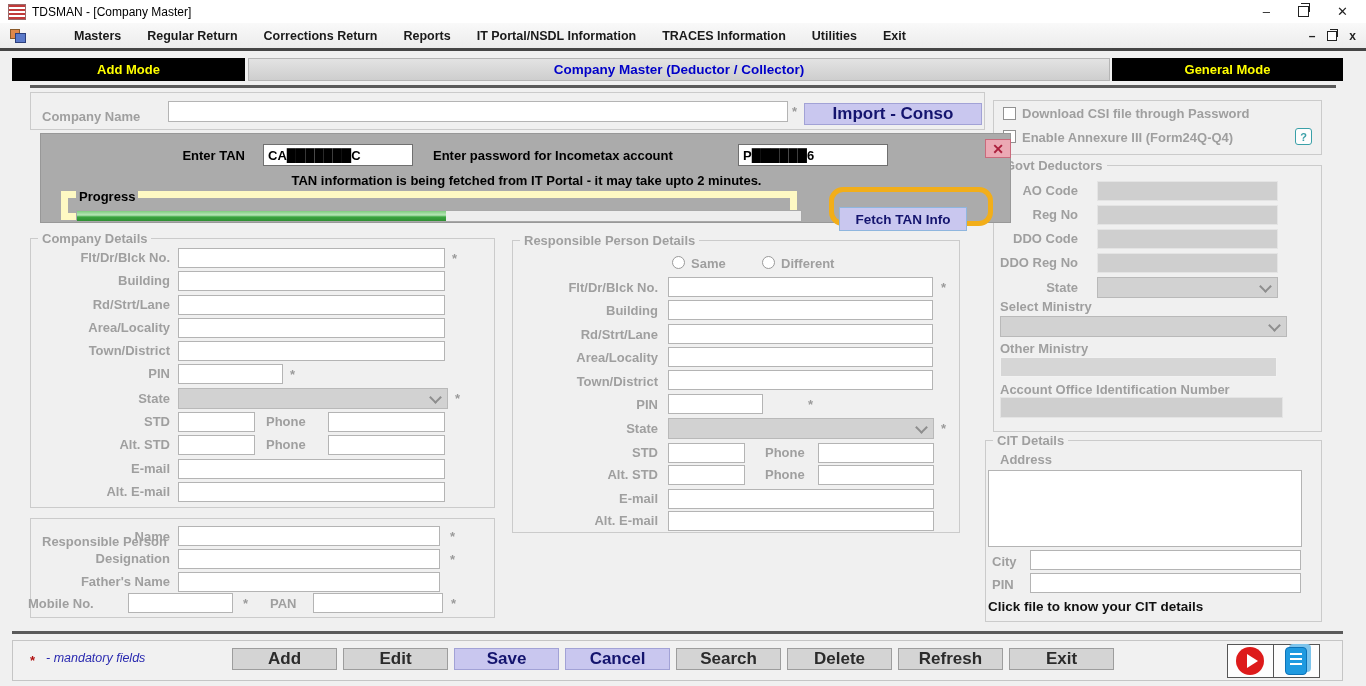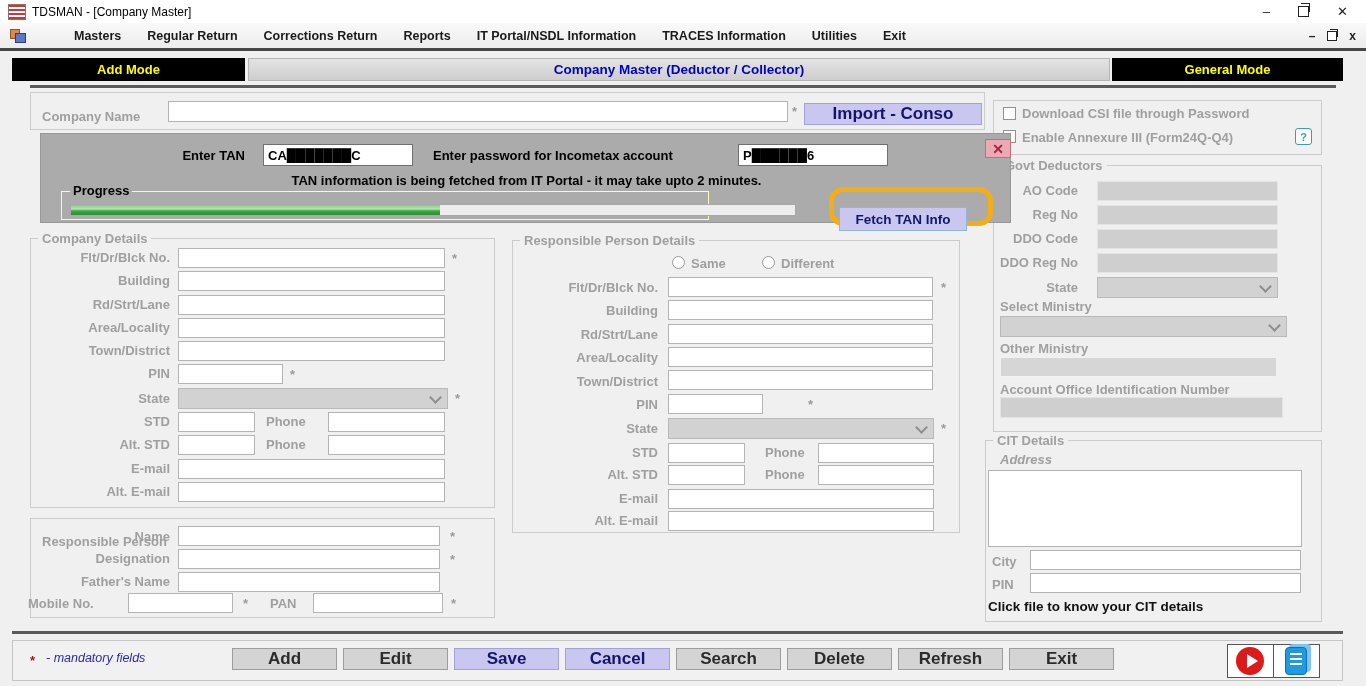--- a/index.html
+++ b/index.html
@@ -46,21 +46,21 @@
   .cb{position:absolute;width:13px;height:13px;background:#ffffff;border:1px solid #919191;box-sizing:border-box;}
   .radio{position:absolute;width:13px;height:13px;background:#ffffff;border:1px solid #9a9a9a;border-radius:50%;box-sizing:border-box;}
   .btn{position:absolute;display:flex;align-items:center;justify-content:center;font-size:17px;font-weight:bold;background:#d4d4d4;border:1px solid #9d9d9d;color:#2b2b2b;box-sizing:border-box;}
   .btn.accent{background:#c9c7ef;color:#14146e;border:1px solid #a2a2d6;}
 
   
   #dialog{position:absolute;left:40px;top:133px;width:971px;height:90px;background:#ababab;border:1px solid #989898;box-sizing:border-box;z-index:20;}
   .dlbl{position:absolute;color:#000;font-weight:bold;font-size:13px;white-space:nowrap;}
   .dinp{position:absolute;background:#fff;border:1px solid #707070;font-weight:bold;font-size:13px;color:#000;padding:0 4px;font-family:inherit;box-sizing:border-box;}
   #dialog-close{position:absolute;left:944px;top:5px;width:26px;height:19px;background:#eba9b4;border:1px solid #c96a7c;color:#ab1f3c;font-weight:bold;display:flex;align-items:center;justify-content:center;font-size:14px;box-sizing:border-box;}
-  #progress-group{position:absolute;left:20px;top:57px;width:648px;height:29px;border:1px solid #fef9c3;box-sizing:border-box;}
+  #progress-group{position:absolute;left:20px;top:57px;width:736px;height:29px;border:7px solid #fef9c3;box-sizing:border-box;}
   #progress-label{position:absolute;left:8px;top:-9px;background:#ababab;padding:0 3px;color:#000;font-weight:bold;font-size:13px;}
   #progress-track{position:absolute;left:8px;top:12px;width:726px;height:12px;background:#ededed;border:1px solid #a8a8a8;box-sizing:border-box;}
   #progress-fill{height:100%;background:linear-gradient(180deg,#7fcc7f 0%,#b7e6b7 40%,#3aa53f 60%,#2f8f33 100%);}
   #fetch-ring{position:absolute;left:788px;top:53px;width:164px;height:39px;border:5px solid #f2ae19;border-radius:14px;box-sizing:border-box;}
   #fetch-btn{position:absolute;left:798px;top:61px;width:128px;height:24px;background:#c9c7ef;border:1px solid #8fb6de;color:#14146e;font-weight:bold;font-size:13.5px;display:flex;align-items:center;justify-content:center;box-sizing:border-box;margin-top:12px;}
 
   
   #footer-sep{position:absolute;left:12px;top:631px;width:1331px;height:3px;background:#5a5a5a;}
   #footer{position:absolute;left:12px;top:640px;width:1331px;height:41px;background:#f1f1f1;border:1px solid #c5c5c5;box-sizing:border-box;}
   #mand-ast{position:absolute;left:30px;top:653px;color:#b01010;font-weight:bold;font-size:13px;}
@@ -147,21 +147,21 @@
   <div class="combo" style="left:1000px;top:316px;width:287px;height:21px;">
       <span class="chev"></span>
     </div>
   <span class="lbl" style="left:1000px;top:341px;">Other Ministry</span>
   <div class="inp-dis" style="left:1000px;top:357px;width:277px;height:20px;background:#d6d6d6;border-color:#f2f2f2;"></div>
   <span class="lbl" style="left:1000px;top:382px;">Account Office Identification Number</span>
   <div class="inp-dis" style="left:1000px;top:397px;width:283px;height:21px;"></div>
 
   <div class="grp" style="left:985px;top:440px;width:337px;height:182px;"></div>
   <span class="legend" style="left:993px;top:433px;">CIT Details</span>
-  <span class="lbl" style="left:1000px;top:452px;font-style:italic;">Address</span>
+  <span class="lbl" style="left:1000px;top:452px;">Address</span>
   <textarea class="inp" style="left: 988px; top: 470px; width: 314px; height: 77px; resize: none;"></textarea>
   <span class="lbl" style="left:992px;top:554px;">City</span>
   <input class="inp" style="left: 1030px; top: 550px; width: 271px; height: 20px;">
   <span class="lbl" style="left:992px;top:577px;">PIN</span>
   <input class="inp" style="left: 1030px; top: 573px; width: 271px; height: 20px;">
   <span class="link-strong" style="left:988px;top:599px;">Click file to know your CIT details</span>
 
   <div class="grp" style="left:30px;top:238px;width:465px;height:270px;"></div>
   <span class="legend" style="left:38px;top:231px;">Company Details</span>
   <span class="lbl r" style="left:34px;top:250px;width:136px;">Flt/Dr/Blck No.</span>

